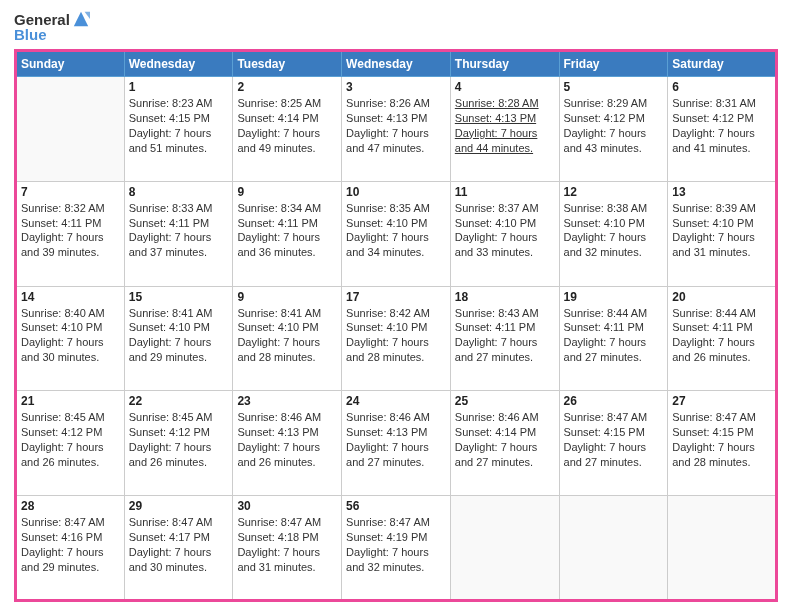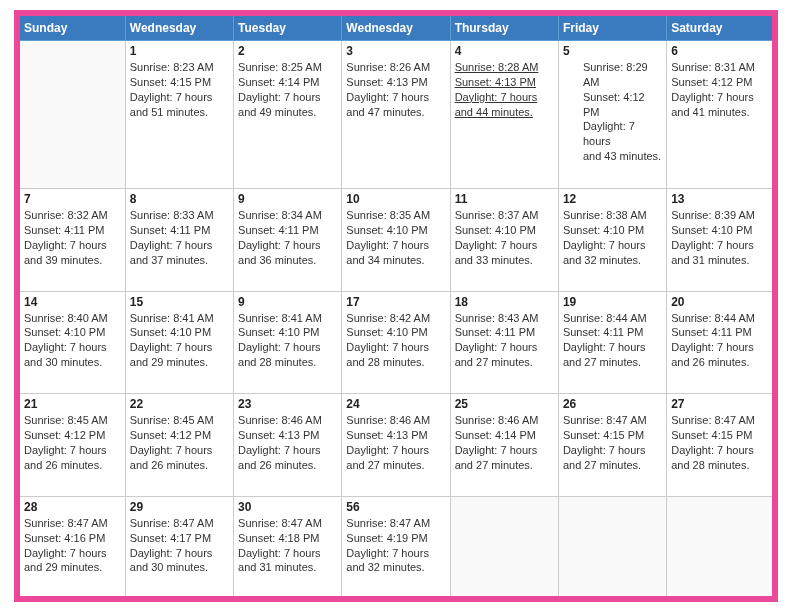--- a/index.html
+++ b/index.html
@@ -35,21 +35,21 @@
       font-weight: normal;
       color: #222;
       line-height: 1.1;
     }
     .location {
       font-size: 14px;
       color: #555;
     }
     .calendar {
       flex: 1;
-      border: 6px solid #ec4899;
+      border: 3px solid #ec4899;
       border-collapse: collapse;
       width: 100%;
       table-layout: fixed;
     }
     .calendar th {
       background: #3a7bbf;
       color: #fff;
       font-size: 12px;
       font-weight: bold;
       padding: 5px 4px;
@@ -85,20 +85,36 @@
     }
     .logo-line1 {
       display: flex;
       align-items: center;
     }
   </style>
 </head>
 <body>
 
 <div class="container">
+  <div class="header">
+    <div class="logo-wrapper">
+      <div class="logo-line1">
+        <span style="font-size:15px;font-weight:bold;color:#333;">General</span>
+        <svg class="logo-icon" viewBox="0 0 20 20" style="margin-left:2px;">
+          <polygon points="10,2 18,18 2,18" fill="#4a90d9"></polygon>
+          <polygon points="14,2 20,2 20,10" fill="#4a90d9" opacity="0.7"></polygon>
+        </svg>
+      </div>
+      <span style="font-size:15px;font-weight:bold;color:#4a90d9;margin-top:-2px;">Blue</span>
+    </div>
+    <div class="title-block">
+      <div class="month-title"></div>
+      <div class="location"></div>
+    </div>
+  </div>
 
   <table class="calendar">
     <thead>
       <tr>
       <th>Sunday</th>
           <th>Wednesday</th>
           <th>Tuesday</th>
           <th>Wednesday</th>
           <th>Thursday</th>
           <th>Friday</th>
@@ -131,21 +147,21 @@
           </td>
           <td>
             <div class="day-number">4</div>
             <div class="day-info" style="white-space: pre-line; text-decoration: underline;">Sunrise: 8:28 AM
 Sunset: 4:13 PM
 Daylight: 7 hours
 and 44 minutes.</div>
           </td>
           <td>
             <div class="day-number">5</div>
-            <div class="day-info" style="white-space: pre-line; margin-left: 20px;">Sunrise: 8:29 AM
+            <div class="day-info" style="white-space: pre-line;">Sunrise: 8:29 AM
 Sunset: 4:12 PM
 Daylight: 7 hours
 and 43 minutes.</div>
           </td>
           <td>
             <div class="day-number">6</div>
             <div class="day-info" style="white-space: pre-line;">Sunrise: 8:31 AM
 Sunset: 4:12 PM
 Daylight: 7 hours
 and 41 minutes.</div>

